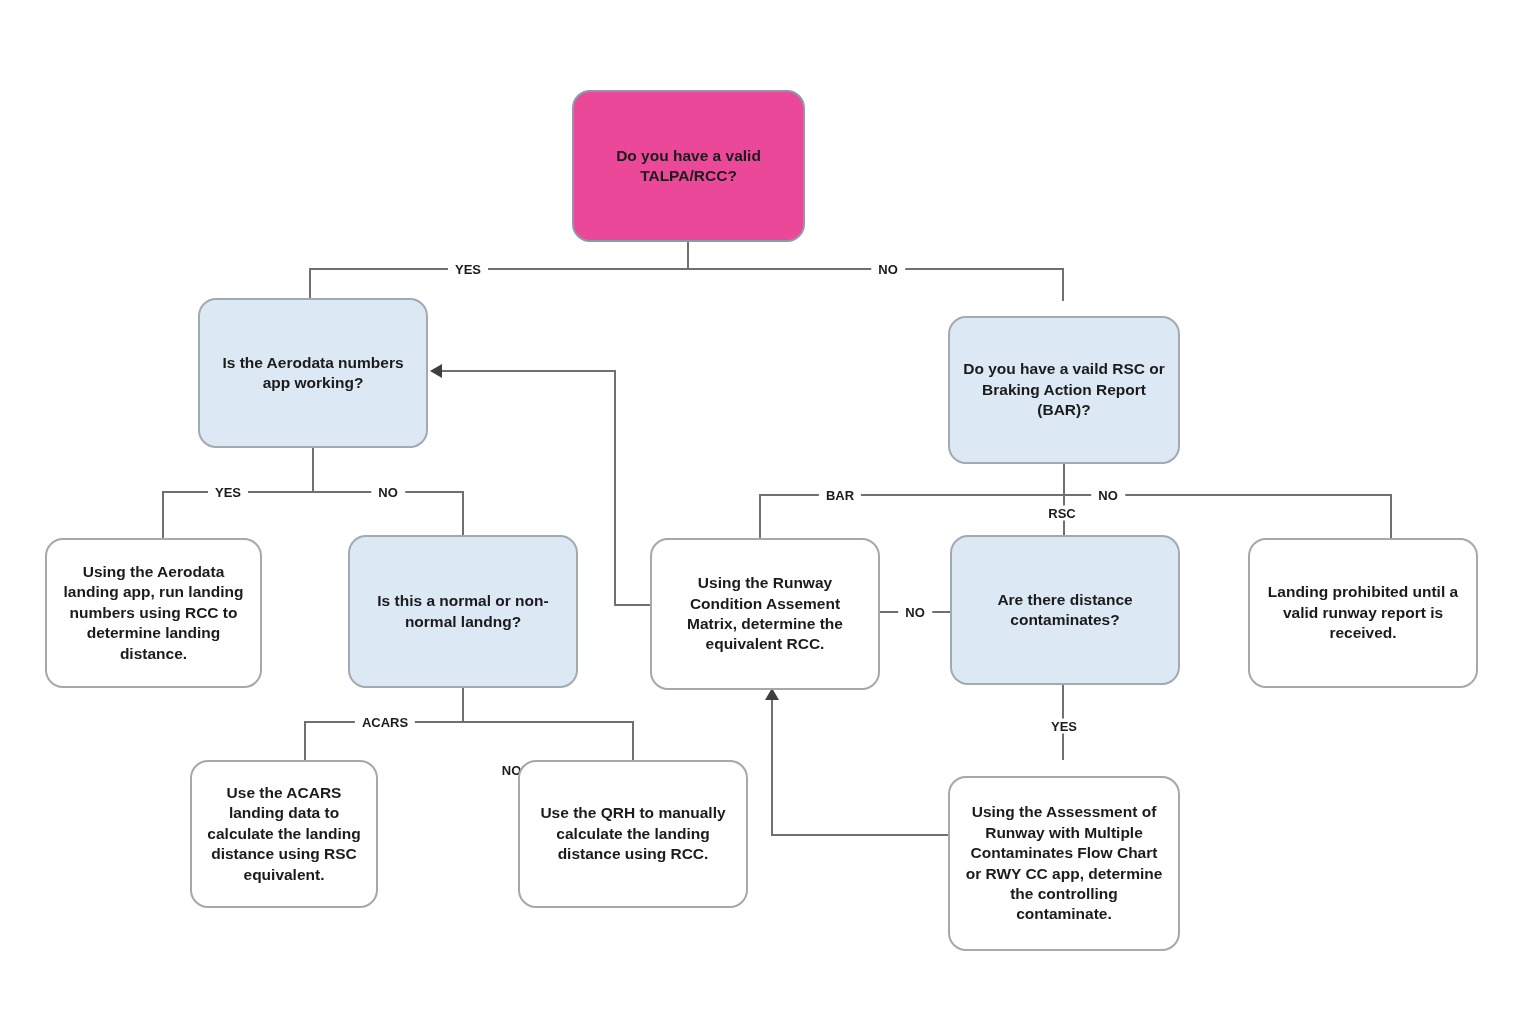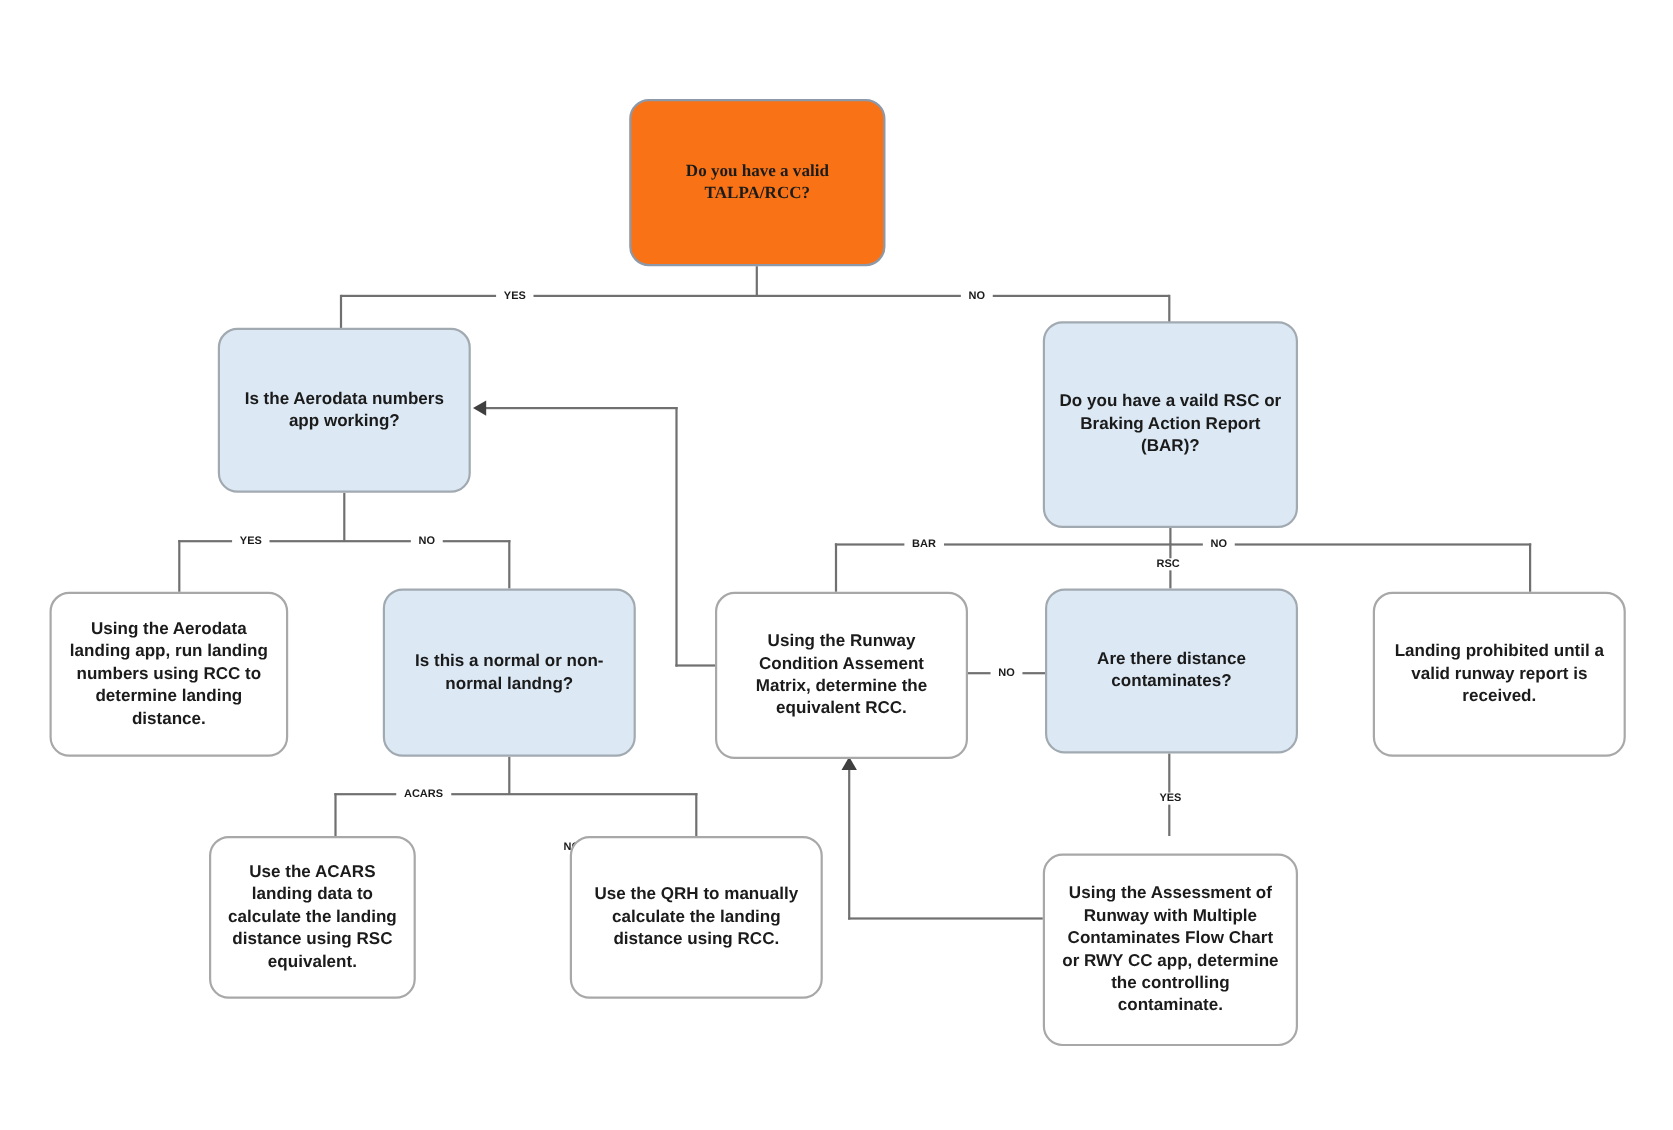--- a/index.html
+++ b/index.html
@@ -16,32 +16,32 @@
     border:2px solid #a0a7ae;
     border-radius:18px;
     display:flex;align-items:center;justify-content:center;
     text-align:center;
     font-weight:bold;
     font-size:15.5px;
     line-height:1.32;
     color:#1b1b1b;
     padding:10px 13px;
   }
-  .node--primary{background:#f97316;border-color:#8d99a9;font-family:Liberation Serif, serif;}
+  .node--primary{background:#ec4899;border-color:#8d99a9;}
   .node--question{background:#dce9f5;border-color:#a2aab1;}
   .node--action{background:#ffffff;border-color:#a8a8a8;}
   .hline{position:absolute;height:2px;background:#707070;}
   .vline{position:absolute;width:2px;background:#707070;}
   .edge-label{
     position:absolute;
     transform:translate(-50%,-50%);
     background:#ffffff;
     padding:0 7px;
     font-weight:bold;
-    font-size:10px;
+    font-size:13px;
     color:#1b1b1b;
     white-space:nowrap;
   }
   .arrow-up{
     position:absolute;width:0;height:0;
     border-left:7px solid transparent;
     border-right:7px solid transparent;
     border-bottom:12px solid #3f3f3f;
   }
   .arrow-left{
@@ -103,21 +103,21 @@
   <div class="edge-label" style="left:1064px;top:726px;">YES</div>
 
   <div class="node node--primary" style="left:572px;top:90px;width:233px;height:152px;">
     <span>Do you have a valid TALPA/RCC?</span>
   </div>
 
   <div class="node node--question" style="left:198px;top:298px;width:230px;height:150px;">
     <span>Is the Aerodata numbers app working?</span>
   </div>
 
-  <div class="node node--question" style="left:948px;top:292px;width:232px;height:188px;">
+  <div class="node node--question" style="left:948px;top:316px;width:232px;height:148px;">
     <span>Do you have a vaild RSC or Braking Action Report (BAR)?</span>
   </div>
 
   <div class="node node--action" style="left:45px;top:538px;width:217px;height:150px;">
     <span>Using the Aerodata landing app, run landing numbers using RCC to determine landing distance.</span>
   </div>
 
   <div class="node node--question" style="left:348px;top:535px;width:230px;height:153px;">
     <span>Is this a normal or non-normal landng?</span>
   </div>

